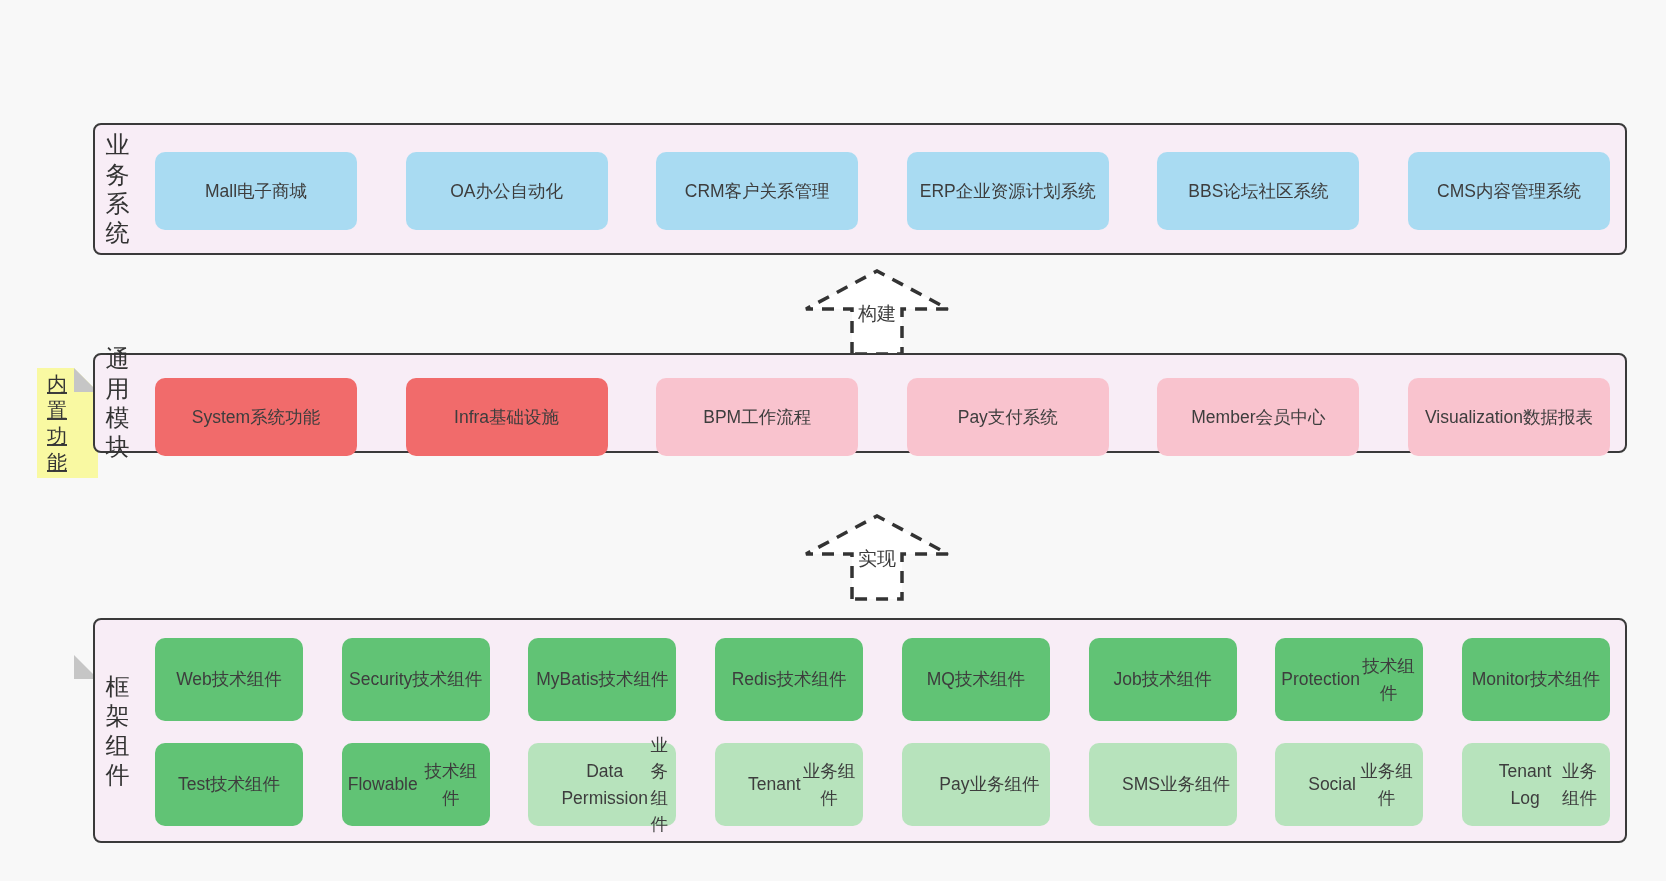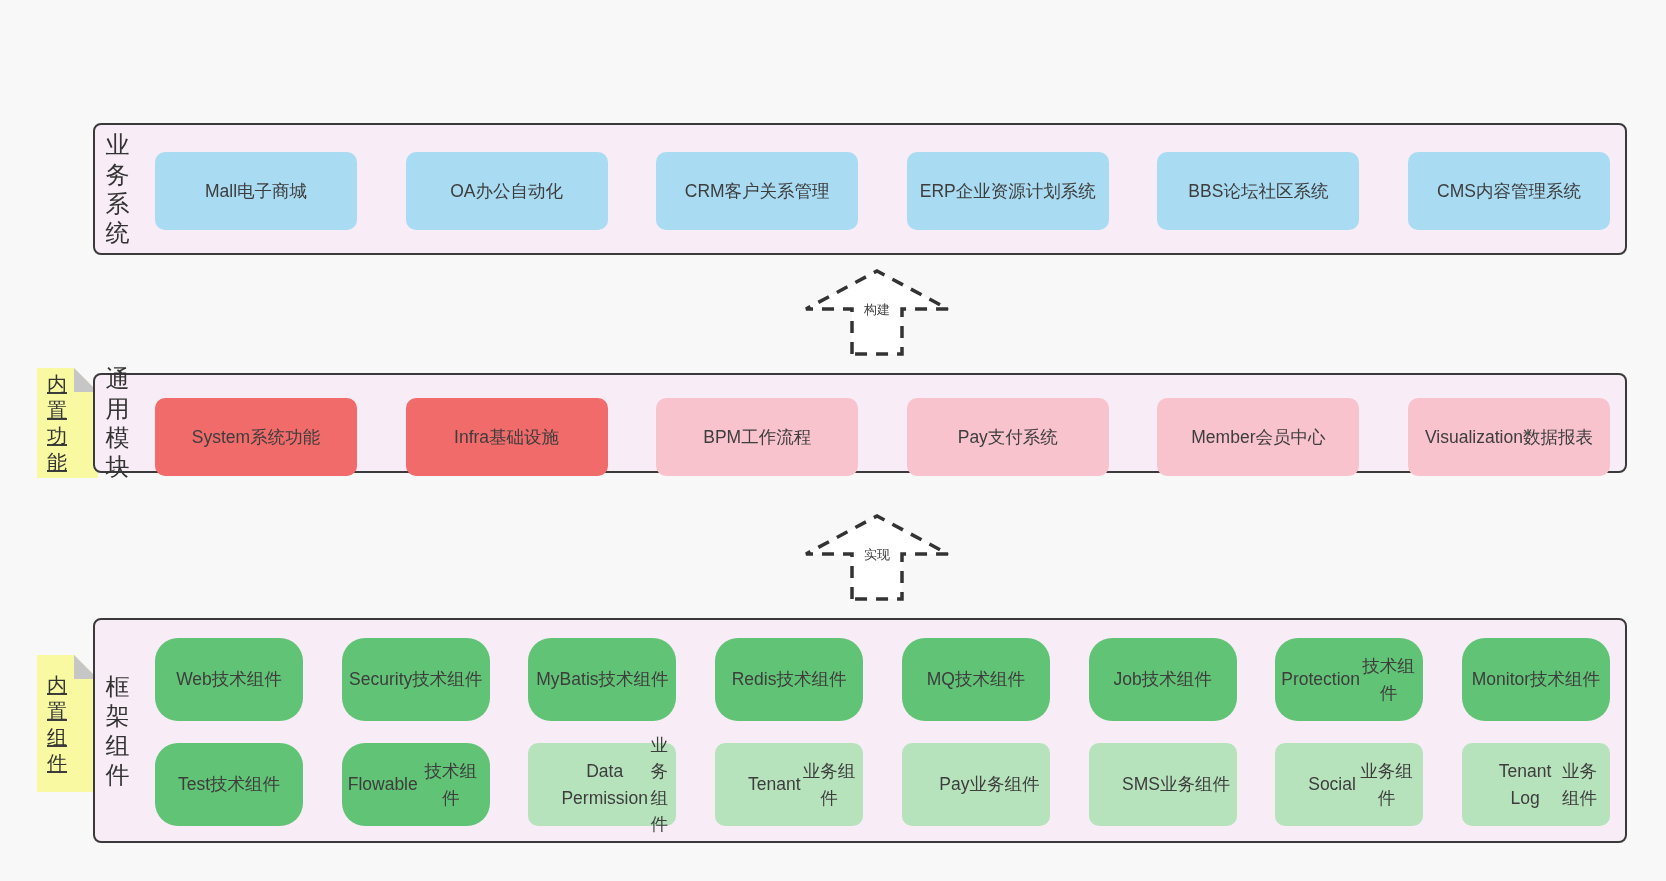--- a/index.html
+++ b/index.html
@@ -18,21 +18,21 @@
   .panel{
     position:absolute;
     left:93px;width:1534px;
     background:var(--container_fill,#f8edf6);
     border:2px solid var(--container_border,#3a3a3a);
     border-radius:8px;
     box-sizing:border-box;
     z-index:2;
   }
   .panel-business{top:123px;height:132px;}
-  .panel-modules{top:373px;height:100px;}
+  .panel-modules{top:353px;height:100px;}
   .panel-components{top:618px;height:225px;}
   
   .side-label{
     position:absolute;left:10px;top:0;bottom:0;width:38px;
     display:flex;align-items:center;justify-content:flex-start;
   }
   .side-label span{
     display:inline-block;width:1.05em;
     word-break:break-all;line-break:anywhere;
     font-size:24px;line-height:1.22;text-align:center;
@@ -54,21 +54,21 @@
     text-align:center;
     font-size:17.5px;line-height:1.5;
     color:#3d3d3d;
     padding:2px 6px;box-sizing:border-box;
   }
   .w202{width:202px;}
   .w148{width:148px;}
   .blue{background:var(--blue,#a9dbf2);}
   .red{background:var(--red,#f16b6b);}
   .pink{background:var(--pink,#f9c3ce);text-align:right;}
-  .green{background:var(--green,#61c375);border-radius:23px;}
+  .green{background:var(--green,#61c375);}
   .lgreen{background:var(--light_green,#b7e3bc);padding-left:33px;}
   
   .sticky-tab{
     position:absolute;left:37px;width:61px;
     background:var(--tab_yellow,#f9f9a2);
     clip-path:polygon(0 0,calc(100% - 24px) 0,100% 24px,100% 100%,0 100%);
     z-index:1;
     display:flex;align-items:center;text-decoration:underline;
   }
   .tab-modules{top:368px;height:110px;}
@@ -91,36 +91,33 @@
   
   .arrow{
     position:absolute;width:150px;height:90px;z-index:0;
   }
   .arrow-build{left:802px;top:267px;}
   .arrow-implement{left:802px;top:512px;}
   .arrow svg{display:block;width:150px;height:90px;}
   .arrow .arrow-label{
     position:absolute;left:0;right:0;top:34px;
     text-align:center;
-    font-size:13px;color:#3d3d3d;
+    font-size:19px;color:#3d3d3d;
   }
 </style>
 </head>
 <body>
 
 <div class="canvas">
 
   <div class="sticky-tab tab-modules">
     <span class="tab-text">内置功能</span>
   </div>
   <div class="tab-fold fold-modules"></div>
 
-  <div class="sticky-tab tab-components">
-    <span class="tab-text">内置组件</span>
-  </div>
   <div class="tab-fold fold-components"></div>
 
   <div class="arrow arrow-build">
     <svg viewBox="0 0 150 90">
       <path d="M50 87 L50 42 L4 42 L75 4 L146 42 L100 42 L100 87 Z" fill="#ffffff" stroke="#333333" stroke-width="3.5" stroke-dasharray="12 9" stroke-linejoin="miter"></path>
     </svg>
     <div class="arrow-label">构建</div>
   </div>
 
   <div class="arrow arrow-implement">

